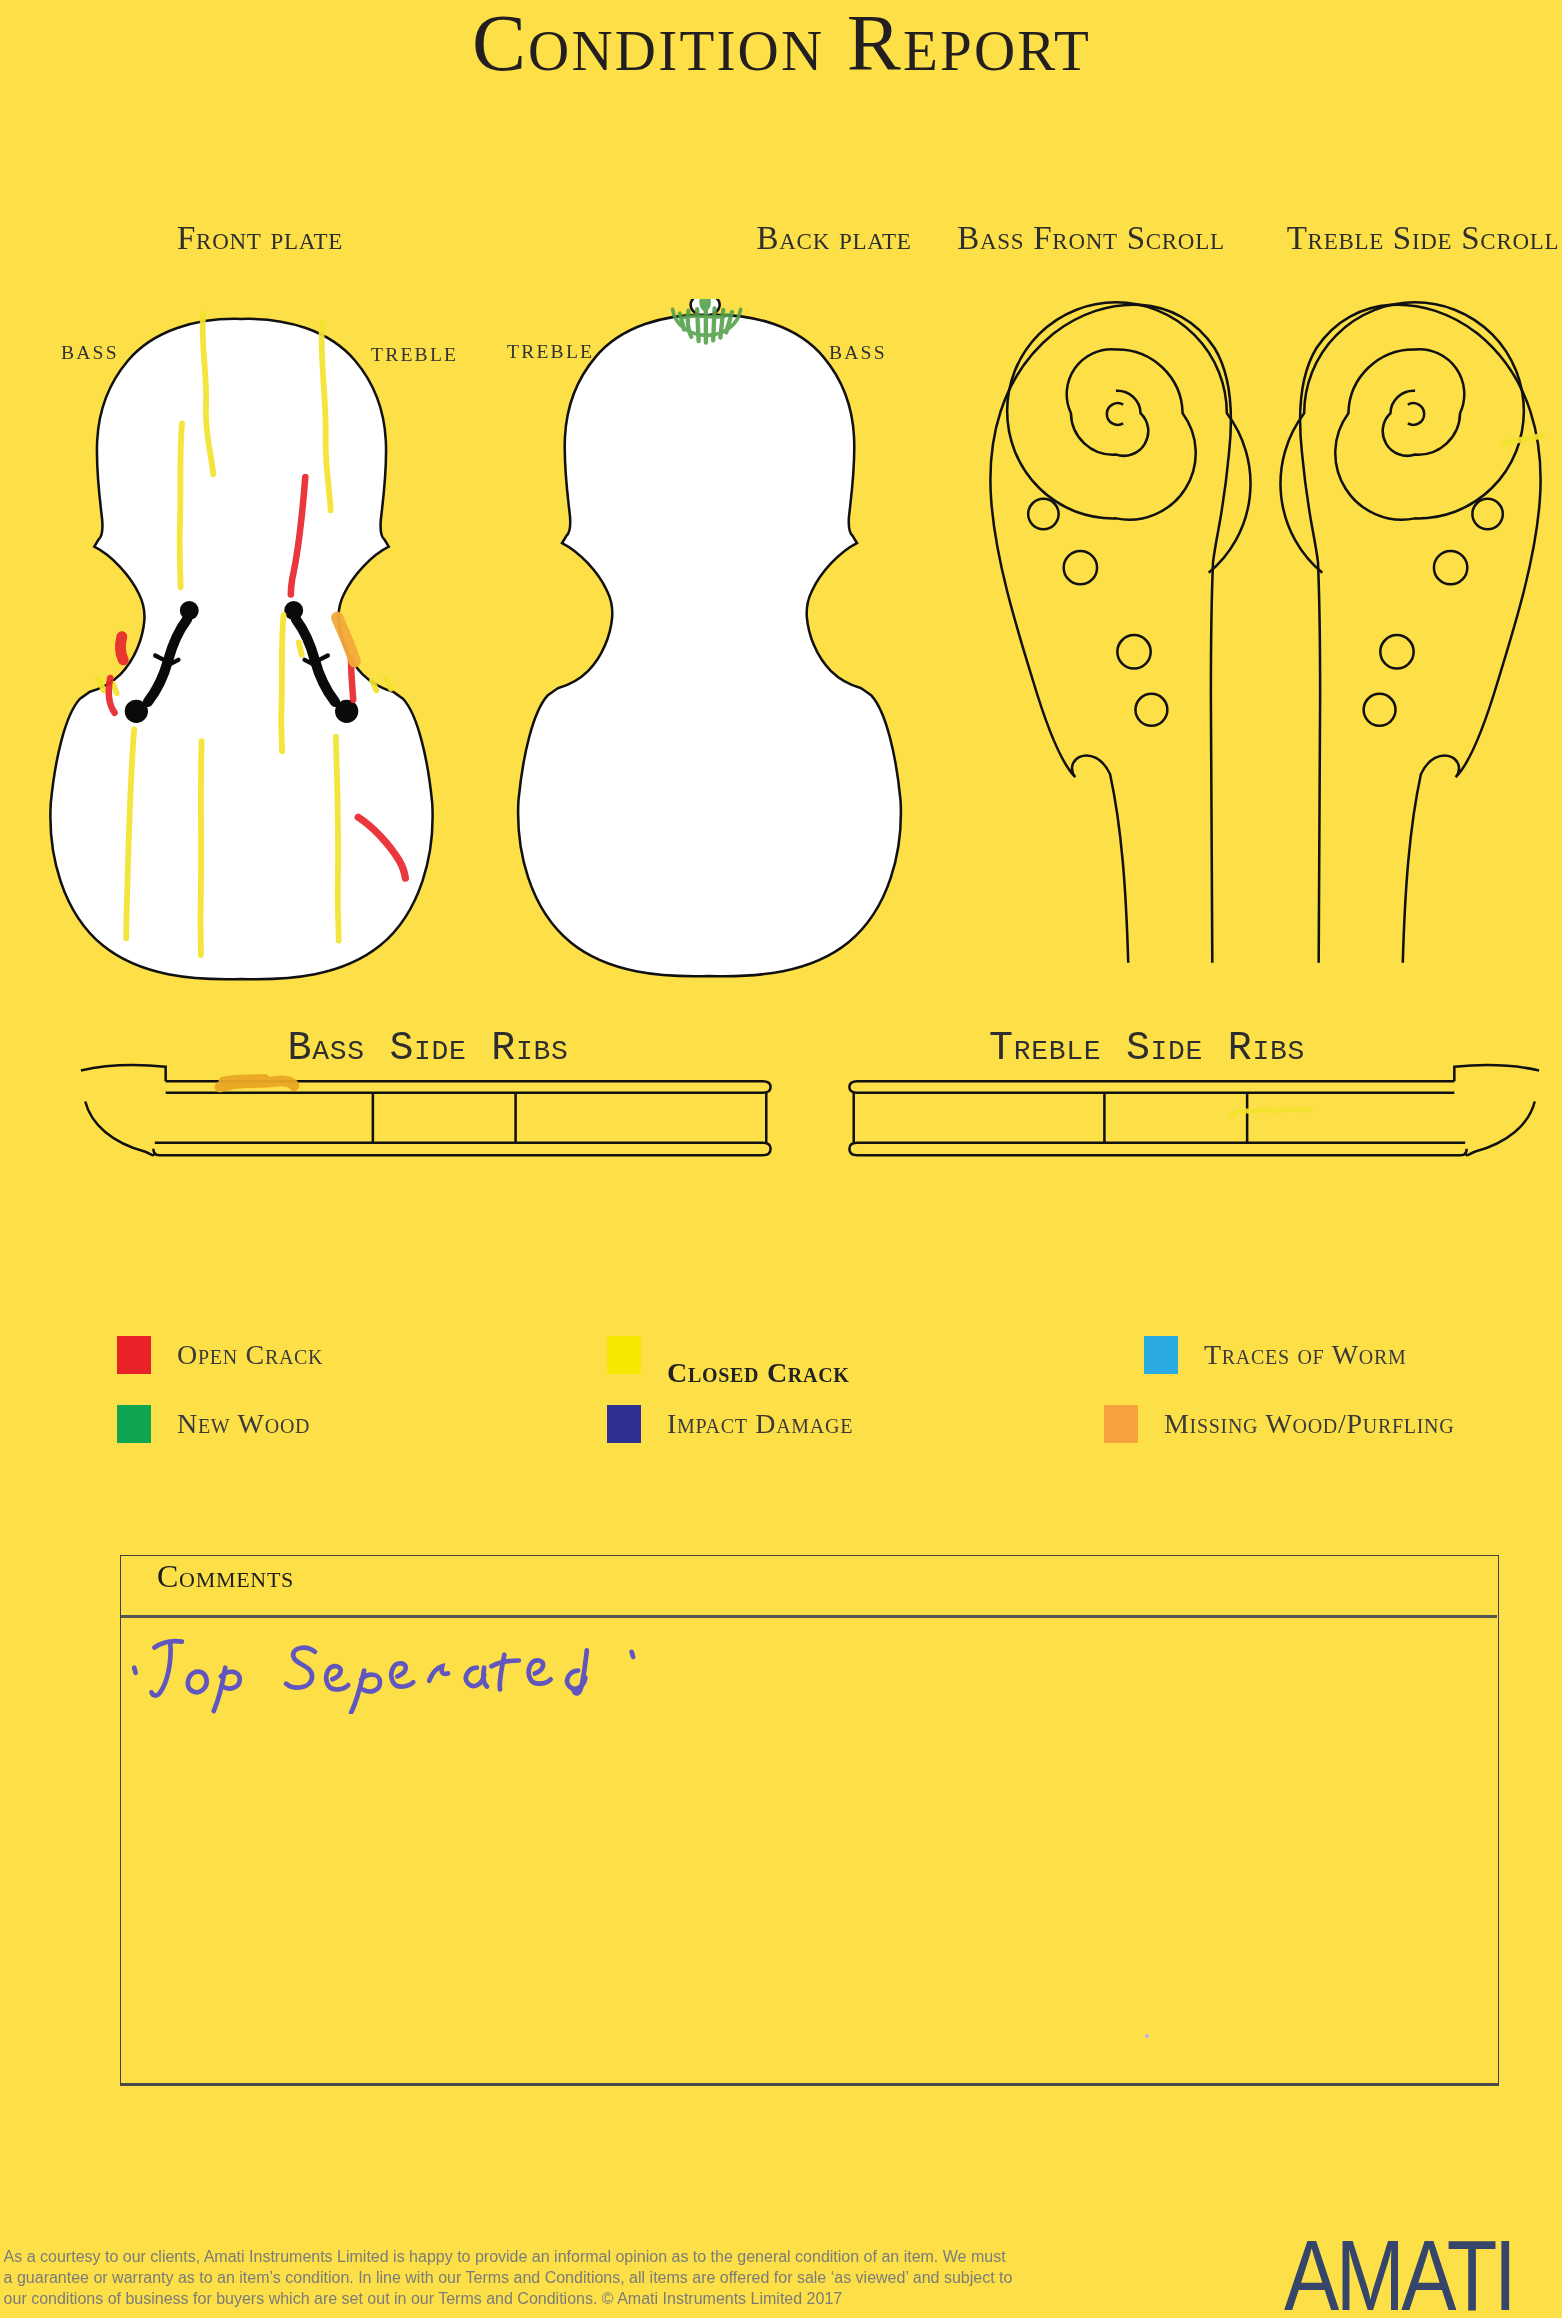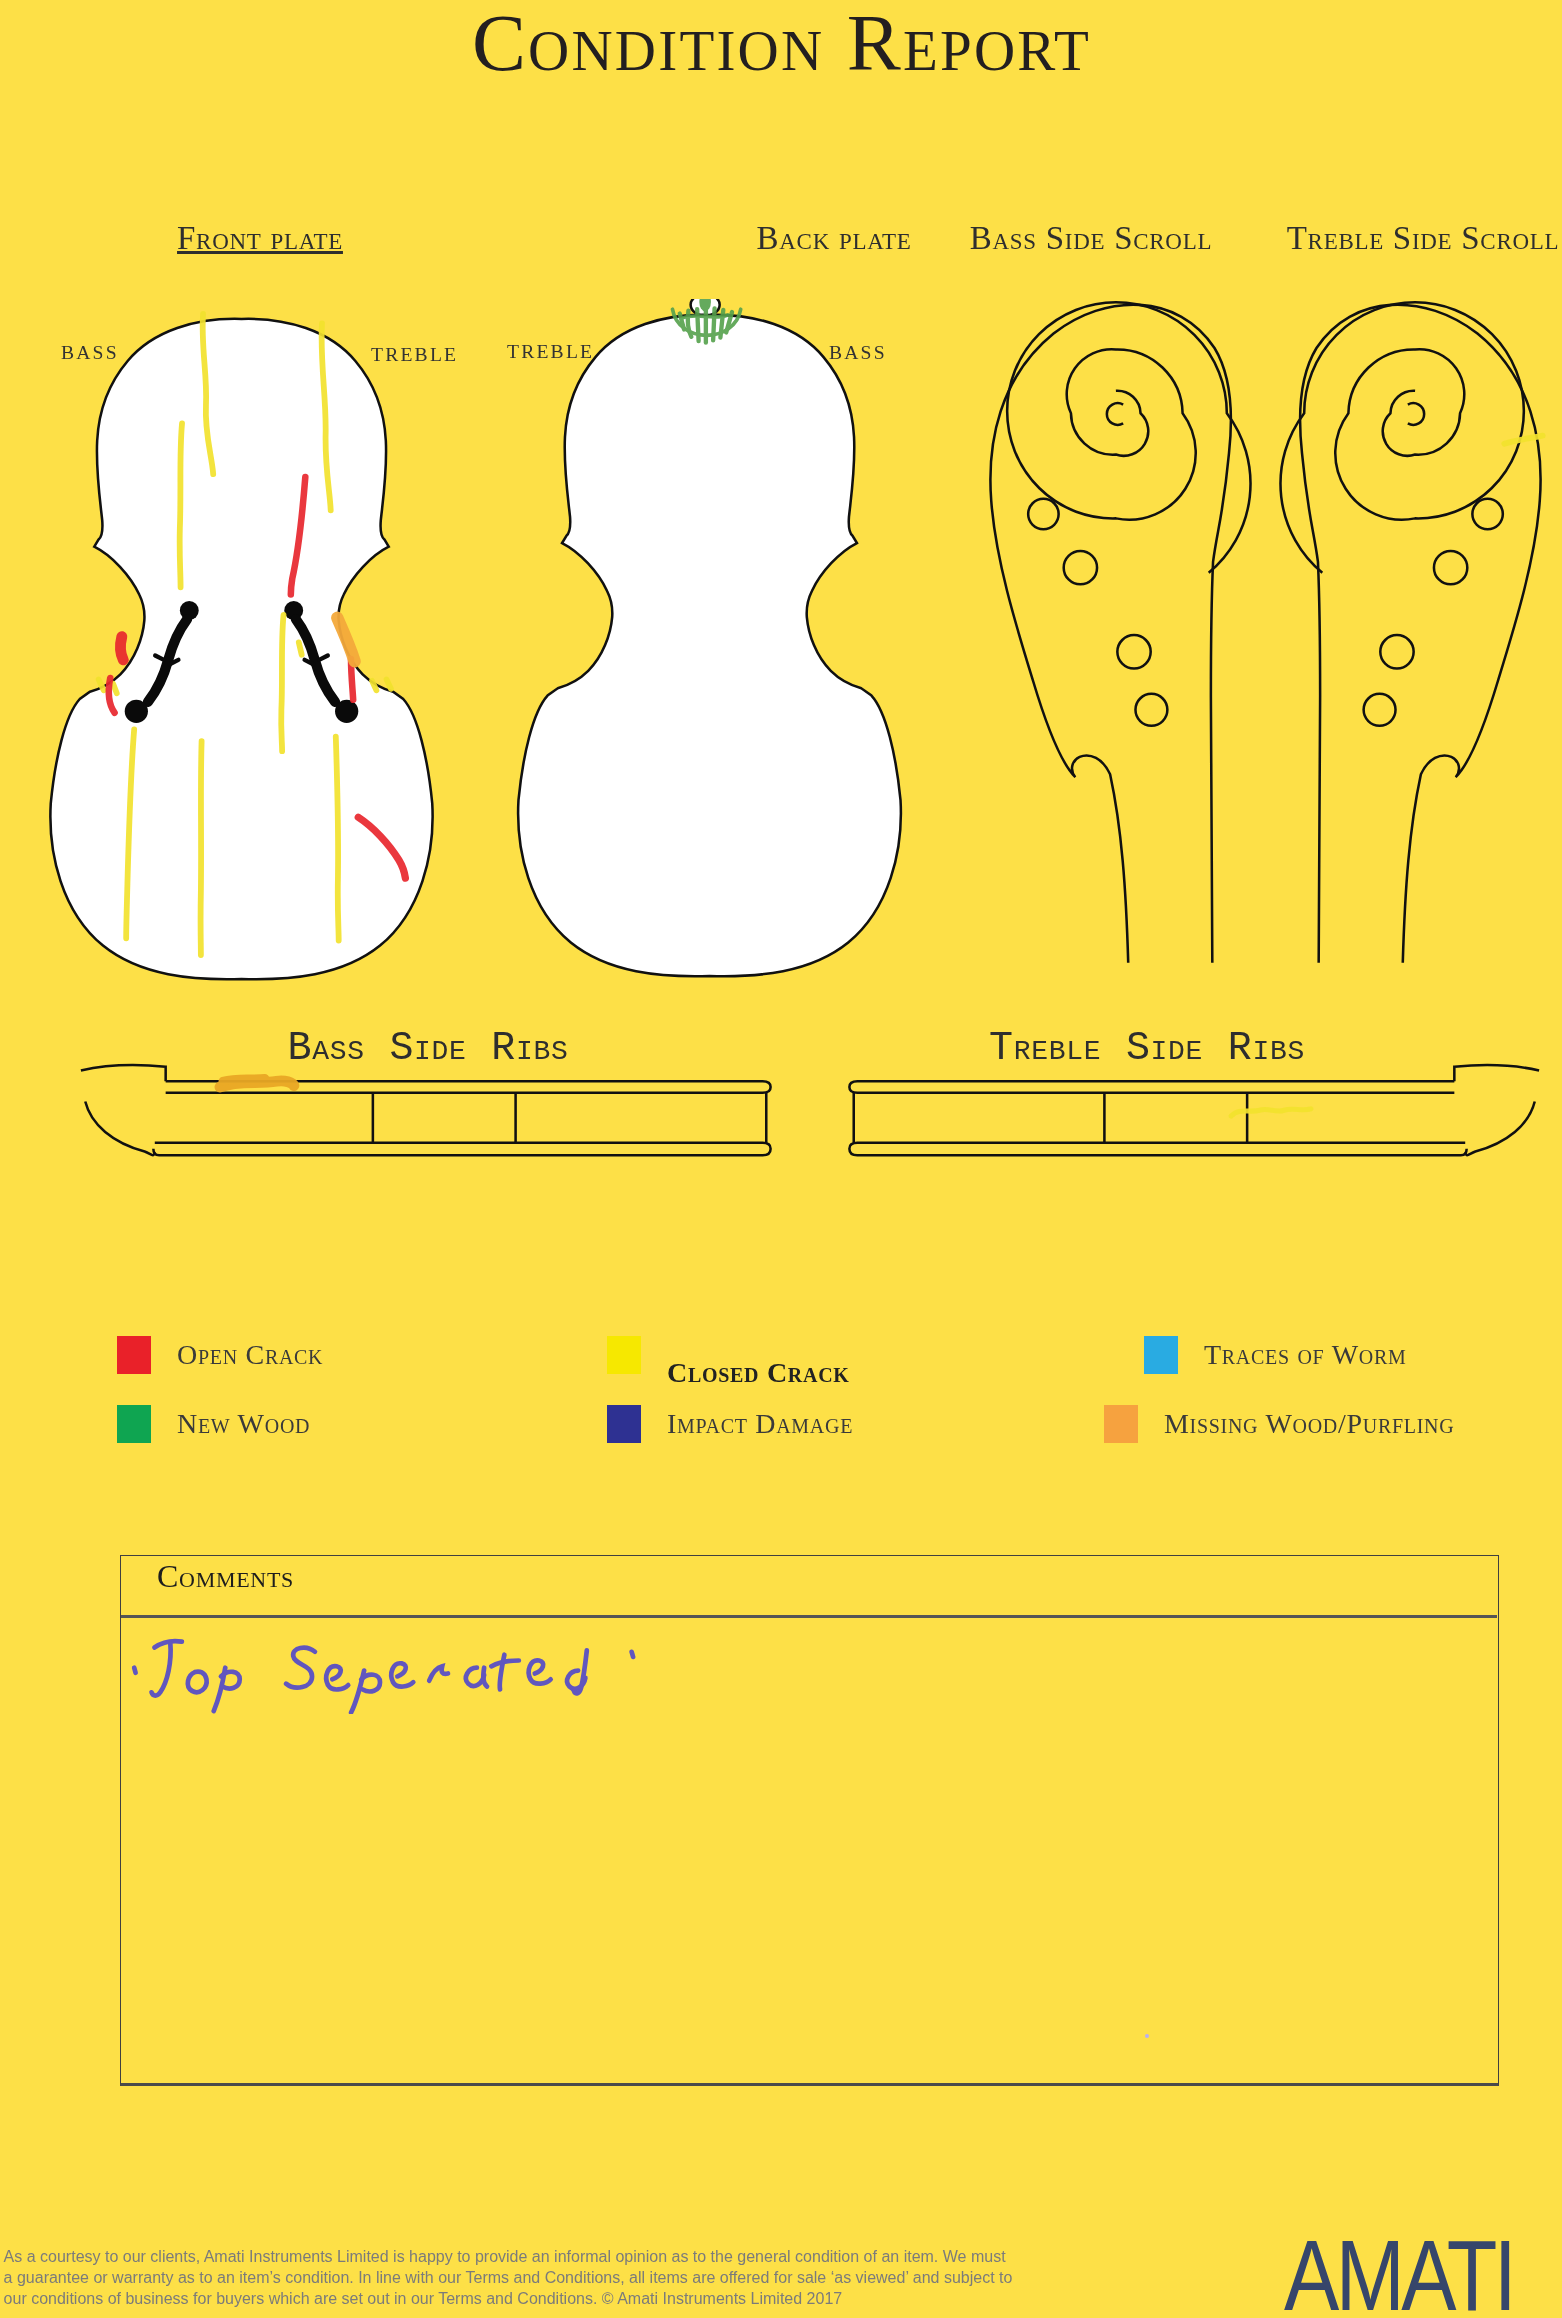--- a/index.html
+++ b/index.html
@@ -25,23 +25,23 @@
         letter-spacing:-4.3px;transform:scale(0.82,1.0);transform-origin:left top;white-space:nowrap;}
   .srhide{position:absolute;width:0.7px;height:0.7px;overflow:hidden;clip:rect(0 0 0 0);white-space:nowrap;}
 </style>
 </head>
 <body>
 
 <div id="page">
 
   <div id="title" class="abs sc">Condition Report</div>
 
-  <div class="abs sc sec-head" style="left:79px;text-decoration:underline;">Front plate</div>
+  <div class="abs sc sec-head" style="left:79px;">Front plate</div>
   <div class="abs sc sec-head" style="left:653px;">Back plate</div>
-  <div class="abs sc sec-head" style="left:910px;">Bass Side Scroll</div>
+  <div class="abs sc sec-head" style="left:910px;">Bass Front Scroll</div>
   <div class="abs sc sec-head" style="left:1242px;">Treble Side Scroll</div>
 
   <div class="abs corner-label" style="left:61px;top:342px;">BASS</div>
   <div class="abs corner-label" style="left:371px;top:344px;">TREBLE</div>
   <div class="abs corner-label" style="left:507px;top:341px;">TREBLE</div>
   <div class="abs corner-label" style="left:829px;top:342px;">BASS</div>
 
   <svg class="abs" style="left:33px;top:303px;" width="417" height="689" viewBox="0 0 574 950">
     <path fill="#ffffff" stroke="#111" stroke-width="3.5" d="M287,22 C225,20 165,38 130,80 C103,112 90,150 88,190 C86,232 92,272 95,300 C96,314 95,322 90,326 L84,336
          C108,348 134,376 146,402 C152,414 154,424 153,438 C151,462 140,492 120,512 C108,524 92,532 78,536 L64,546

